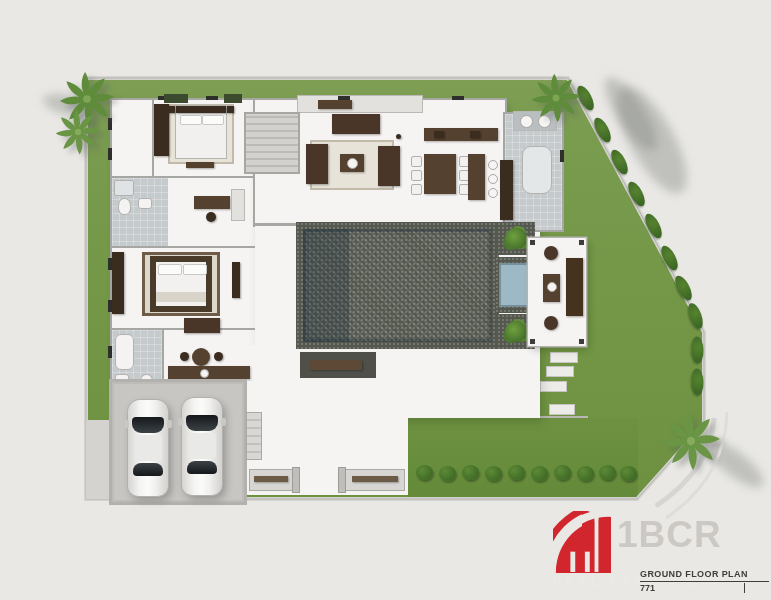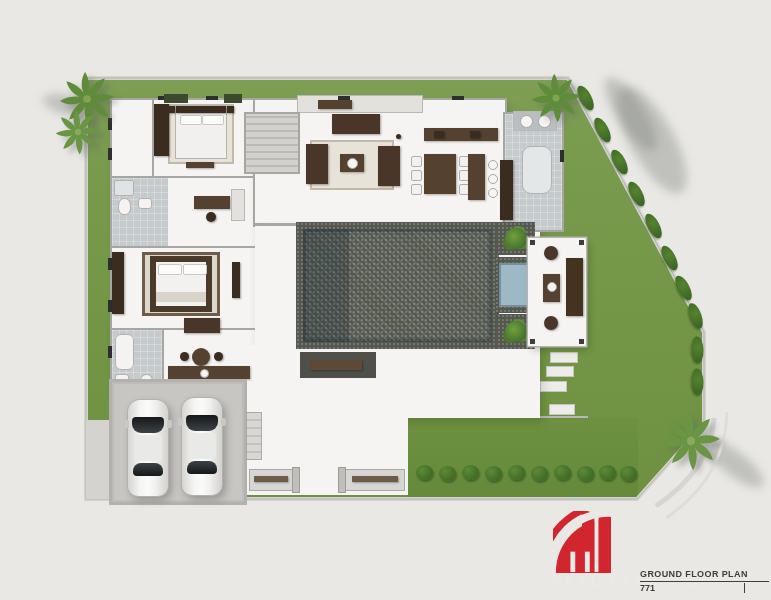--- a/index.html
+++ b/index.html
@@ -339,20 +339,21 @@
     </g>
     <circle cx="58" cy="62" r="66" style="fill:var(--page_bg,#e9e8e5)"></circle>
     <circle cx="58" cy="62" r="55" style="fill:#d2262e"></circle>
     <rect x="30" y="0" width="13" height="62" style="fill:#d2262e"></rect>
     <rect x="47" y="0" width="13" height="62" style="fill:#d2262e"></rect>
     <rect x="43" y="0" width="4" height="62" style="fill:var(--page_bg,#e9e8e5)"></rect>
     <circle cx="58" cy="62" r="61" fill="none" style="stroke:var(--page_bg,#e9e8e5)" stroke-width="8"></circle>
     <rect x="18" y="41" width="5" height="21" style="fill:var(--page_bg,#e9e8e5)"></rect>
     <rect x="33" y="41" width="5" height="21" style="fill:var(--page_bg,#e9e8e5)"></rect>
   </svg>
+  <div id="brand-name">1BCR</div>
   <div id="tagline">REAL ESTATE GROUP</div>
 
   <div id="titleblock">
     <div id="tb-title">GROUND FLOOR PLAN</div>
     <div id="tb-sub">
       <span>771</span>
       <span id="tb-cell"></span>
     </div>
   </div>
 

